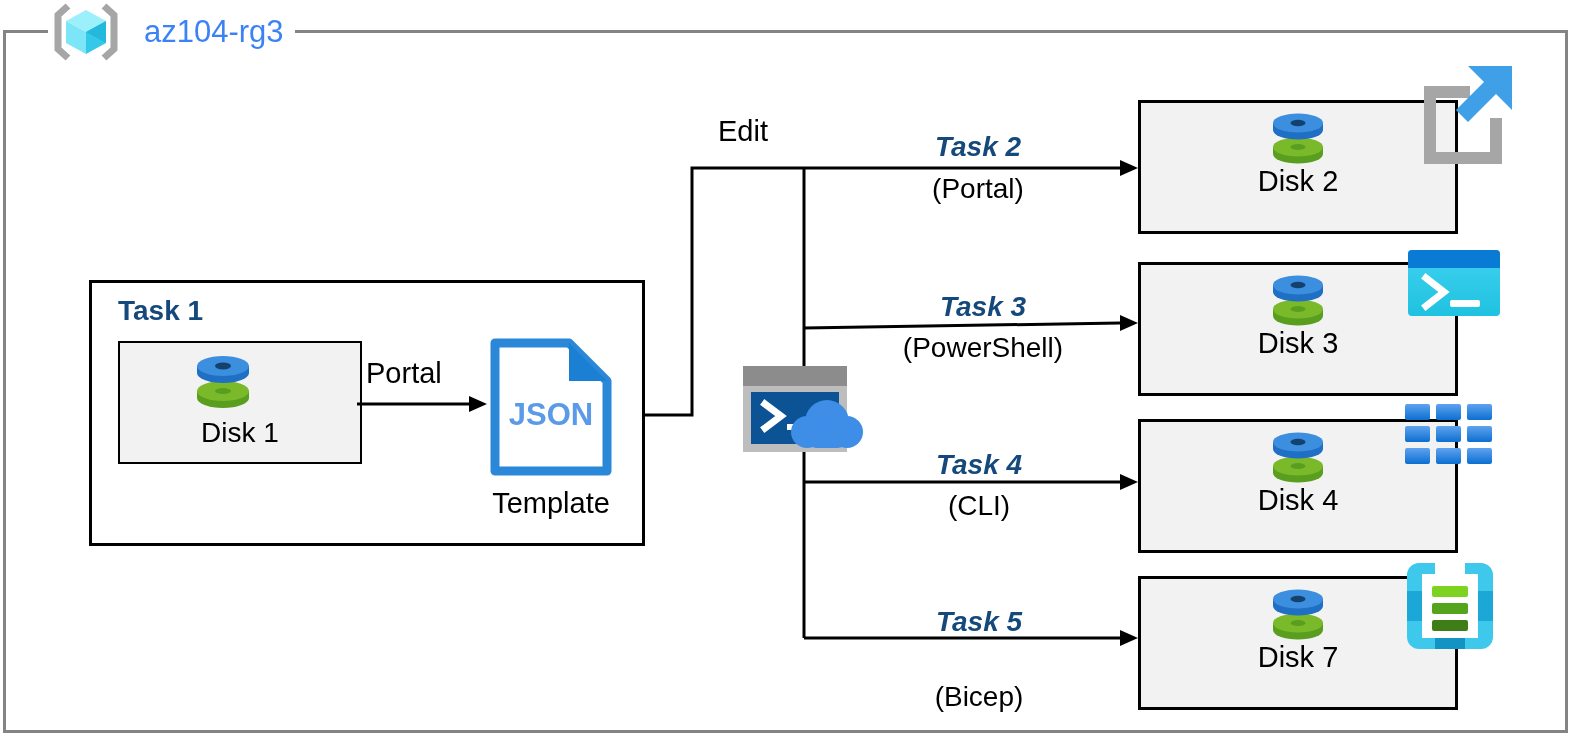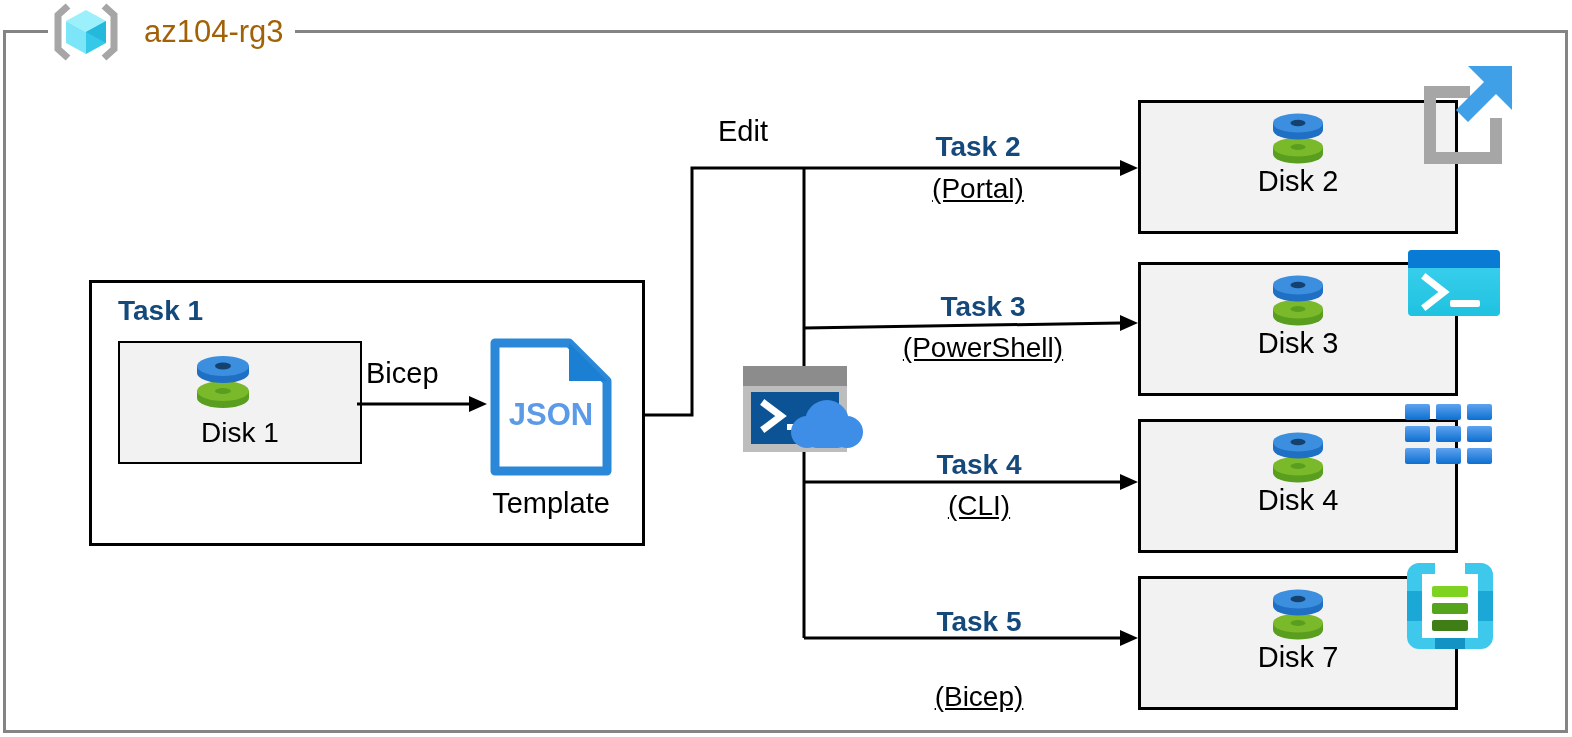--- a/index.html
+++ b/index.html
@@ -5,21 +5,21 @@
   html,body{margin:0;padding:0;background:#ffffff;}
   body{width:1572px;height:737px;position:relative;overflow:hidden;
        font-family:"Liberation Sans","DejaVu Sans",sans-serif;color:#000;}
   .abs{position:absolute;}
   
   #rg-container{left:3px;top:30px;width:1565px;height:703px;box-sizing:border-box;
       border:3px solid #848484;border-top:none;}
   #rg-top-left{left:3px;top:30px;width:45px;height:3px;background:#848484;}
   #rg-top-right{left:295px;top:30px;width:1273px;height:3px;background:#848484;}
   #rg-icon{left:50px;top:2px;width:72px;height:60px;}
-  #rg-title{left:144px;top:14px;font-size:31px;color:#a16207;letter-spacing:0px;white-space:nowrap;}
+  #rg-title{left:144px;top:14px;font-size:31px;color:#3b82f6;letter-spacing:0px;white-space:nowrap;}
 
   
   #task1-box{left:89px;top:280px;width:556px;height:266px;box-sizing:border-box;
       border:3px solid #000;background:#ffffff;}
   #task1-label{left:118px;top:295px;font-size:28px;font-weight:bold;color:#15497B;white-space:nowrap;}
   
   #disk1-box{left:118px;top:341px;width:244px;height:123px;box-sizing:border-box;
       border:2px solid #000;background:#f2f2f2;}
   #disk1-icon{left:193px;top:353px;width:60px;height:58px;}
   #disk1-label{left:118px;top:417px;width:244px;text-align:center;font-size:28px;}
@@ -36,22 +36,22 @@
   
   #cloudshell-icon{left:743px;top:366px;width:122px;height:86px;}
 
   
   .disk-box{position:absolute;left:1138px;width:320px;height:134px;box-sizing:border-box;
       border:3px solid #000;background:#f2f2f2;padding-left:48px;}
   .disk-box .d-icon{position:absolute;left:50%;transform:translateX(-50%);top:8px;width:58px;height:56px;}
   .disk-box .d-label{position:absolute;left:0;right:0;top:62px;text-align:center;font-size:29px;}
 
   
-  .task-label{position:absolute;font-size:28px;font-weight:bold;color:#15497B;white-space:nowrap;text-align:right;}
-  .tool-label{position:absolute;font-size:28px;color:#000;white-space:nowrap;text-align:center;text-decoration:underline;}
+  .task-label{position:absolute;font-size:28px;font-weight:bold;color:#15497B;white-space:nowrap;text-align:right;font-style:italic;}
+  .tool-label{position:absolute;font-size:28px;color:#000;white-space:nowrap;text-align:center;}
 
   
   #wires{position:absolute;left:0;top:0;width:1572px;height:737px;pointer-events:none;}
   .tech-icon{position:absolute;}
 </style>
 </head>
 <body>
 
 <div class="abs" id="rg-top-left"></div>
 <div class="abs" id="rg-top-right"></div>
@@ -84,21 +84,21 @@
     <ellipse cx="30" cy="38" rx="8" ry="3" fill="#5a9e1f"></ellipse>
 
     <ellipse cx="30" cy="20" rx="26" ry="10" fill="#1f6fc4"></ellipse>
     <rect x="4" y="13" width="52" height="7" fill="#1f6fc4"></rect>
     <ellipse cx="30" cy="13" rx="26" ry="10" fill="#3c8ede"></ellipse>
     <ellipse cx="30" cy="13" rx="8" ry="3.4" fill="#15416e"></ellipse>
   </svg>
 </div>
 <div class="abs" id="disk1-label">Disk 1</div>
 
-<div class="abs" id="export-label">Bicep</div>
+<div class="abs" id="export-label">Portal</div>
 <div class="abs" id="export-arrow">
   <svg viewBox="0 0 130 24" width="130" height="24">
     <line x1="0" y1="12" x2="112" y2="12" stroke="#000" stroke-width="3"></line>
     <polygon points="112,4 130,12 112,20" fill="#000"></polygon>
   </svg>
 </div>
 
 <div class="abs" id="json-icon">
   <svg viewBox="0 0 124 140" width="124" height="140">
     <path d="M6 6 H80 L118 44 V134 H6 Z" fill="#ffffff" stroke="#2b88d8" stroke-width="9" stroke-linejoin="round"></path>

